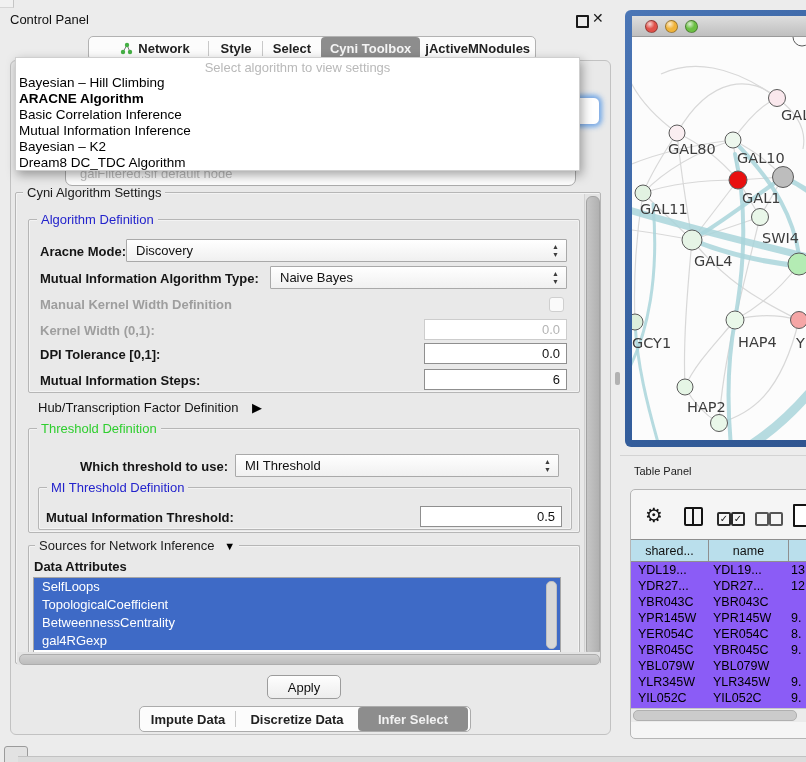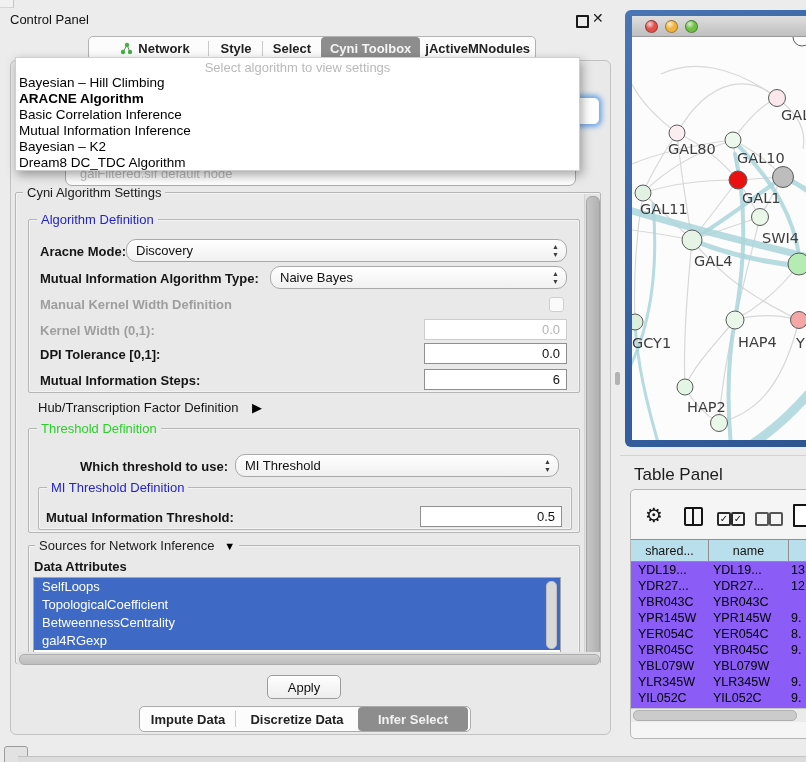--- a/index.html
+++ b/index.html
@@ -33,21 +33,21 @@
   .frag-combo{left:65px;top:160px;width:511px;height:26px;background:#fdfdfd;border:1px solid #ababab;
               border-radius:7px;z-index:5;display:flex;align-items:center;padding-left:14px;box-sizing:border-box;
               font-size:13px;color:#bcbcbc;}
   
   .group{position:absolute;border:1px solid #b6b6b6;border-radius:2px;box-shadow:inset 0 0 0 1px rgba(255,255,255,.45);}
   .legend{position:absolute;top:-8px;background:#e9e9e9;padding:0 4px;font-size:13px;white-space:nowrap;}
   .legend.blue{color:#2323cc;}
   .legend.green{color:#2fce2f;}
   
   .combo{position:absolute;height:23px;background:linear-gradient(#ffffff,#f0f0f0);border:1px solid #a9a9a9;
-         border-radius:10px;display:flex;align-items:center;padding:0 24px 0 9px;font-size:13px;color:#111;
+         border-radius:1px;display:flex;align-items:center;padding:0 24px 0 9px;font-size:13px;color:#111;
          box-sizing:border-box;}
   .stepper{position:absolute;right:7px;top:3px;display:flex;flex-direction:column;align-items:center;
            font-size:7px;line-height:8px;color:#3c3c3c;}
   .tfield{position:absolute;height:21px;background:#fff;border:1px solid #8f8f8f;display:flex;align-items:center;
           justify-content:flex-end;padding:0 6px;font-size:13px;color:#111;box-sizing:border-box;}
   .tfield.fdis{border-color:#cdcdcd;color:#b4b4b4;}
   .checkbox{position:absolute;width:13px;height:13px;background:#fafafa;border:1px solid #cfcfcf;border-radius:3px;}
   .arrow-right{display:inline-block;margin-left:10px;color:#000;font-size:13px;}
   .arrow-down{display:inline-block;margin-left:6px;color:#000;font-size:11px;}
   
@@ -74,21 +74,21 @@
   .netwin{left:625px;top:10px;width:181px;height:437px;background:linear-gradient(135deg,#4b76b6,#35609f 60%,#2f5590);
           border-radius:6px 0 0 6px;}
   .net-titlebar{left:632px;top:16px;width:174px;height:21px;background:linear-gradient(#dedede,#bfbfbf);
                 border-bottom:1px solid #9a9a9a;display:flex;align-items:center;gap:7px;padding-left:13px;box-sizing:border-box;}
   .light{width:13px;height:13px;border-radius:50%;border:1px solid rgba(0,0,0,.35);box-sizing:border-box;
          background-image:radial-gradient(circle at 35% 28%,rgba(255,255,255,.75),rgba(255,255,255,0) 45%);}
   .net-content{left:632px;top:37px;width:174px;height:403px;background:#fcfcfc;overflow:hidden;}
   .grip{left:615px;top:372px;width:5px;height:13px;background:#b2b2b2;border-radius:2px;}
   
   .tp-sep{left:620px;top:455px;width:186px;height:1px;background:#d3d3d3;}
-  .tp-title{left:634px;top:465px;font-size:17px;color:#1c1c1c;}
+  .tp-title{left:634px;top:465px;font-size:11px;color:#1c1c1c;}
   .tp-box{left:630px;top:489px;width:180px;height:248px;background:#f5f5f5;border:1px solid #b5b5b5;border-radius:5px;}
   .tp-toolbar-icon{position:absolute;color:#141414;}
   .gear{left:645px;top:503px;font-size:20px;}
   .colicon{left:684px;top:507px;width:15px;height:15px;border:2px solid #141414;border-radius:2px;}
   .colicon .mid{position:absolute;left:6px;top:0;width:2px;height:15px;background:#141414;}
   .cb{position:absolute;width:10px;height:10px;border:2px solid #2a2a2a;border-radius:2px;font-size:10px;line-height:9px;
       text-align:center;color:#141414;}
   .cb.lite{border-color:#555;}
   .docicon{left:793px;top:504px;width:15px;height:19px;border:2px solid #141414;border-radius:1px;background:#fff;}
   .thead{left:631px;top:539px;width:175px;height:23px;display:flex;background:#badfec;border-top:1px solid #8f8f8f;

